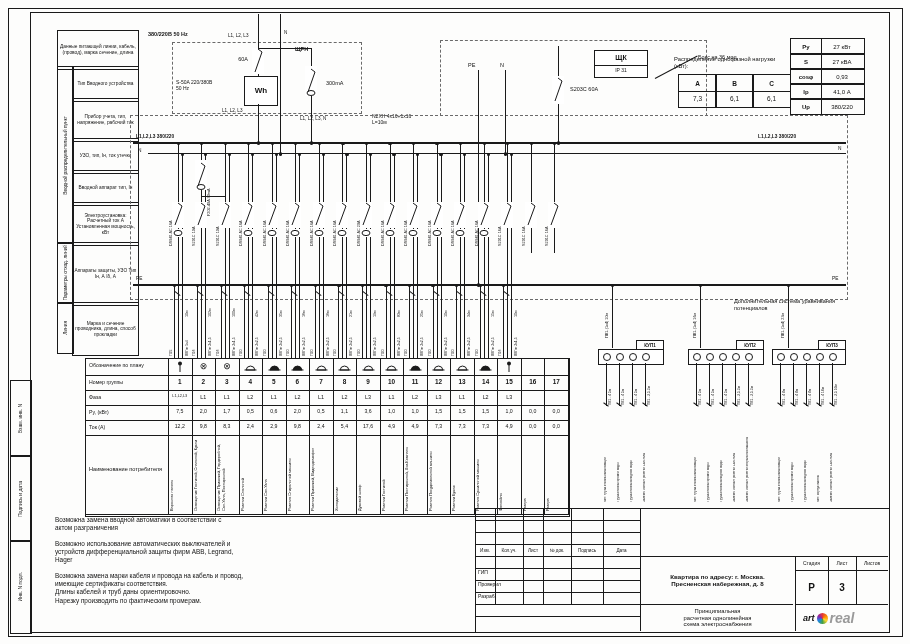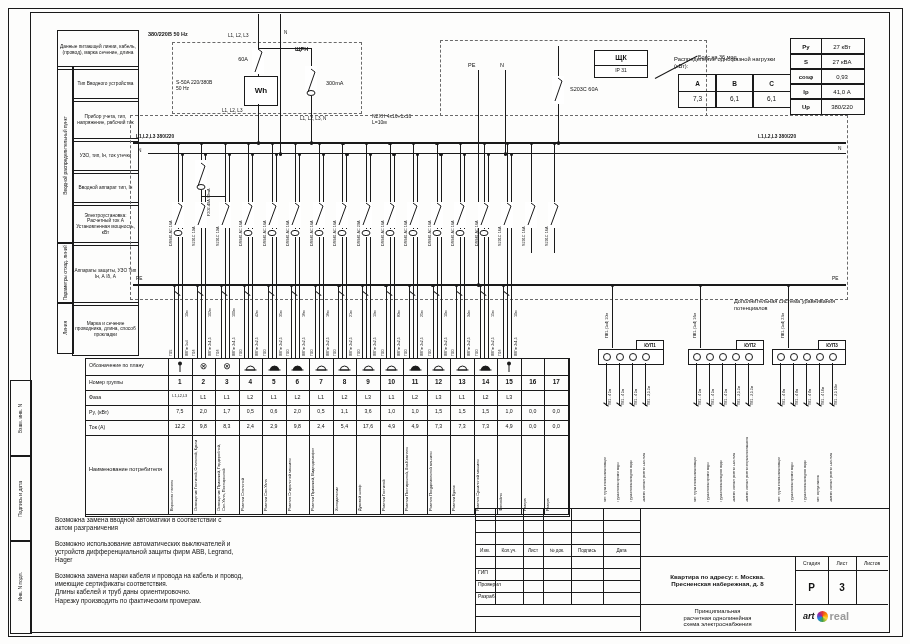--- a/index.html
+++ b/index.html
@@ -173,21 +173,21 @@
       <div style="position: absolute; left: 856px; top: 570px; width: 32px; height: 34px; display: flex; align-items: center; justify-content: center; font-size: 10px; font-weight: bold;"></div>
     </div>
   <div class="tx pre cellc" style="left:642px;top:556px;width:151px;height:48px;font-size:6.2px;font-weight:bold;text-align:center;">Квартира по адресу: г. Москва.
 Пресненская набережная, д. 8</div>
   <div class="tx pre cellc" style="left:642px;top:604px;width:151px;height:28px;font-size:5.8px;text-align:center;">Принципиальная
 расчетная однолинейная
 схема электроснабжения</div>
   <div style="position:absolute;left:803px;top:610px;display:flex;align-items:center;gap:2px;">
     <span class="tx" style="position:static;font-size:9px;font-weight:bold;font-style:italic;">art</span>
     <span style="width:11px;height:11px;border-radius:50%;background:conic-gradient(#e53935,#fb8c00,#fdd835,#43a047,#1e88e5,#8e24aa,#e53935);display:inline-block;"></span>
-    <span class="tx" style="position:static;font-size:11px;font-weight:bold;color:#9a9a9a;">real</span>
+    <span class="tx" style="position:static;font-size:14px;font-weight:bold;font-style:italic;color:#9a9a9a;">real</span>
   </div>
 
   <div id="schem">
       <div style="position: absolute; background: rgb(26, 26, 26); left: 258px; top: 14px; width: 1px; height: 34px;"></div>
       <div style="position: absolute; left: 252px; top: 48px; width: 12px; height: 26px; background: rgb(255, 255, 255);">
         <svg width="12" height="26" viewBox="0 0 12 26">
           <line x1="3" y1="24" x2="10" y2="4" stroke="#1a1a1a" stroke-width="1" fill="none"></line>
           <line x1="10" y1="4" x2="6" y2="1" stroke="#1a1a1a" stroke-width="1" fill="none"></line>
         </svg>
       </div>

